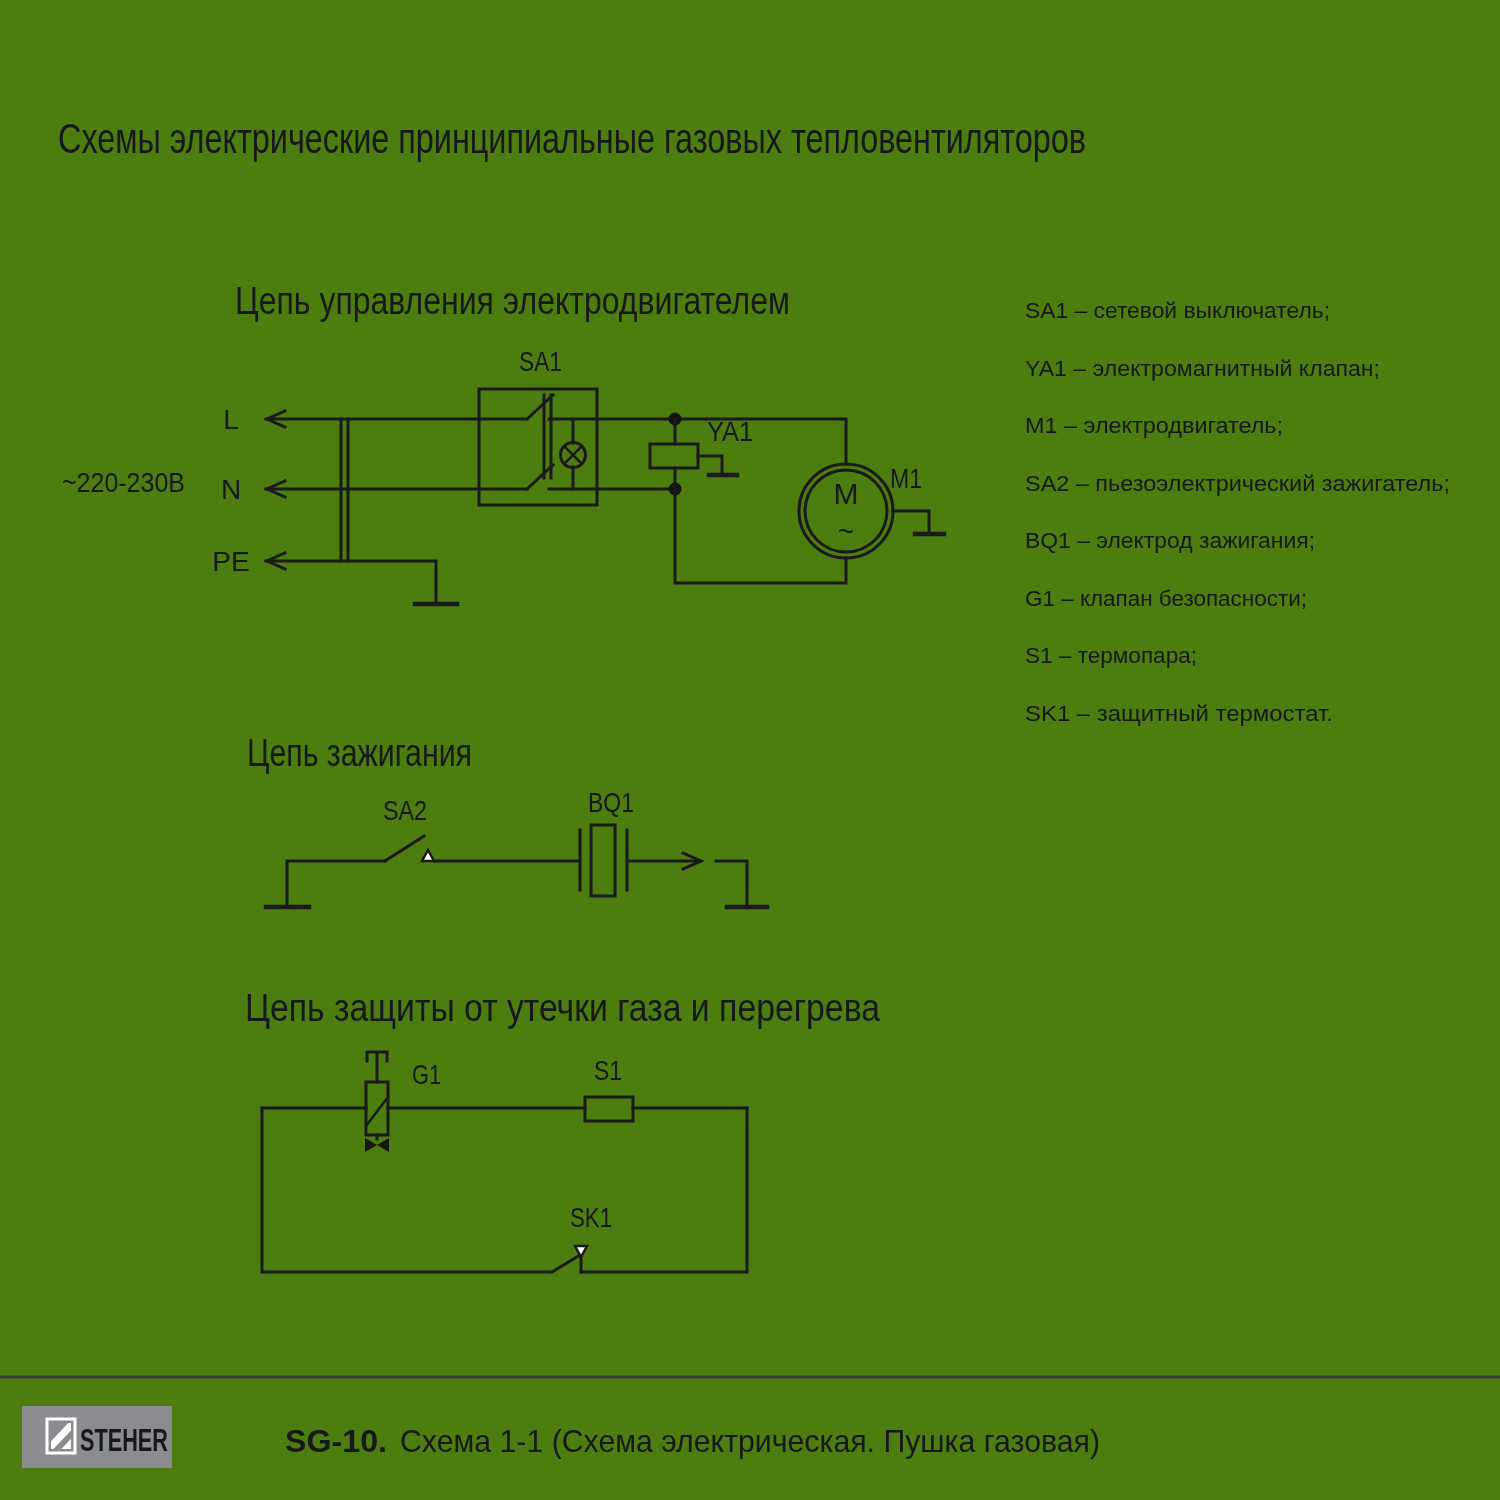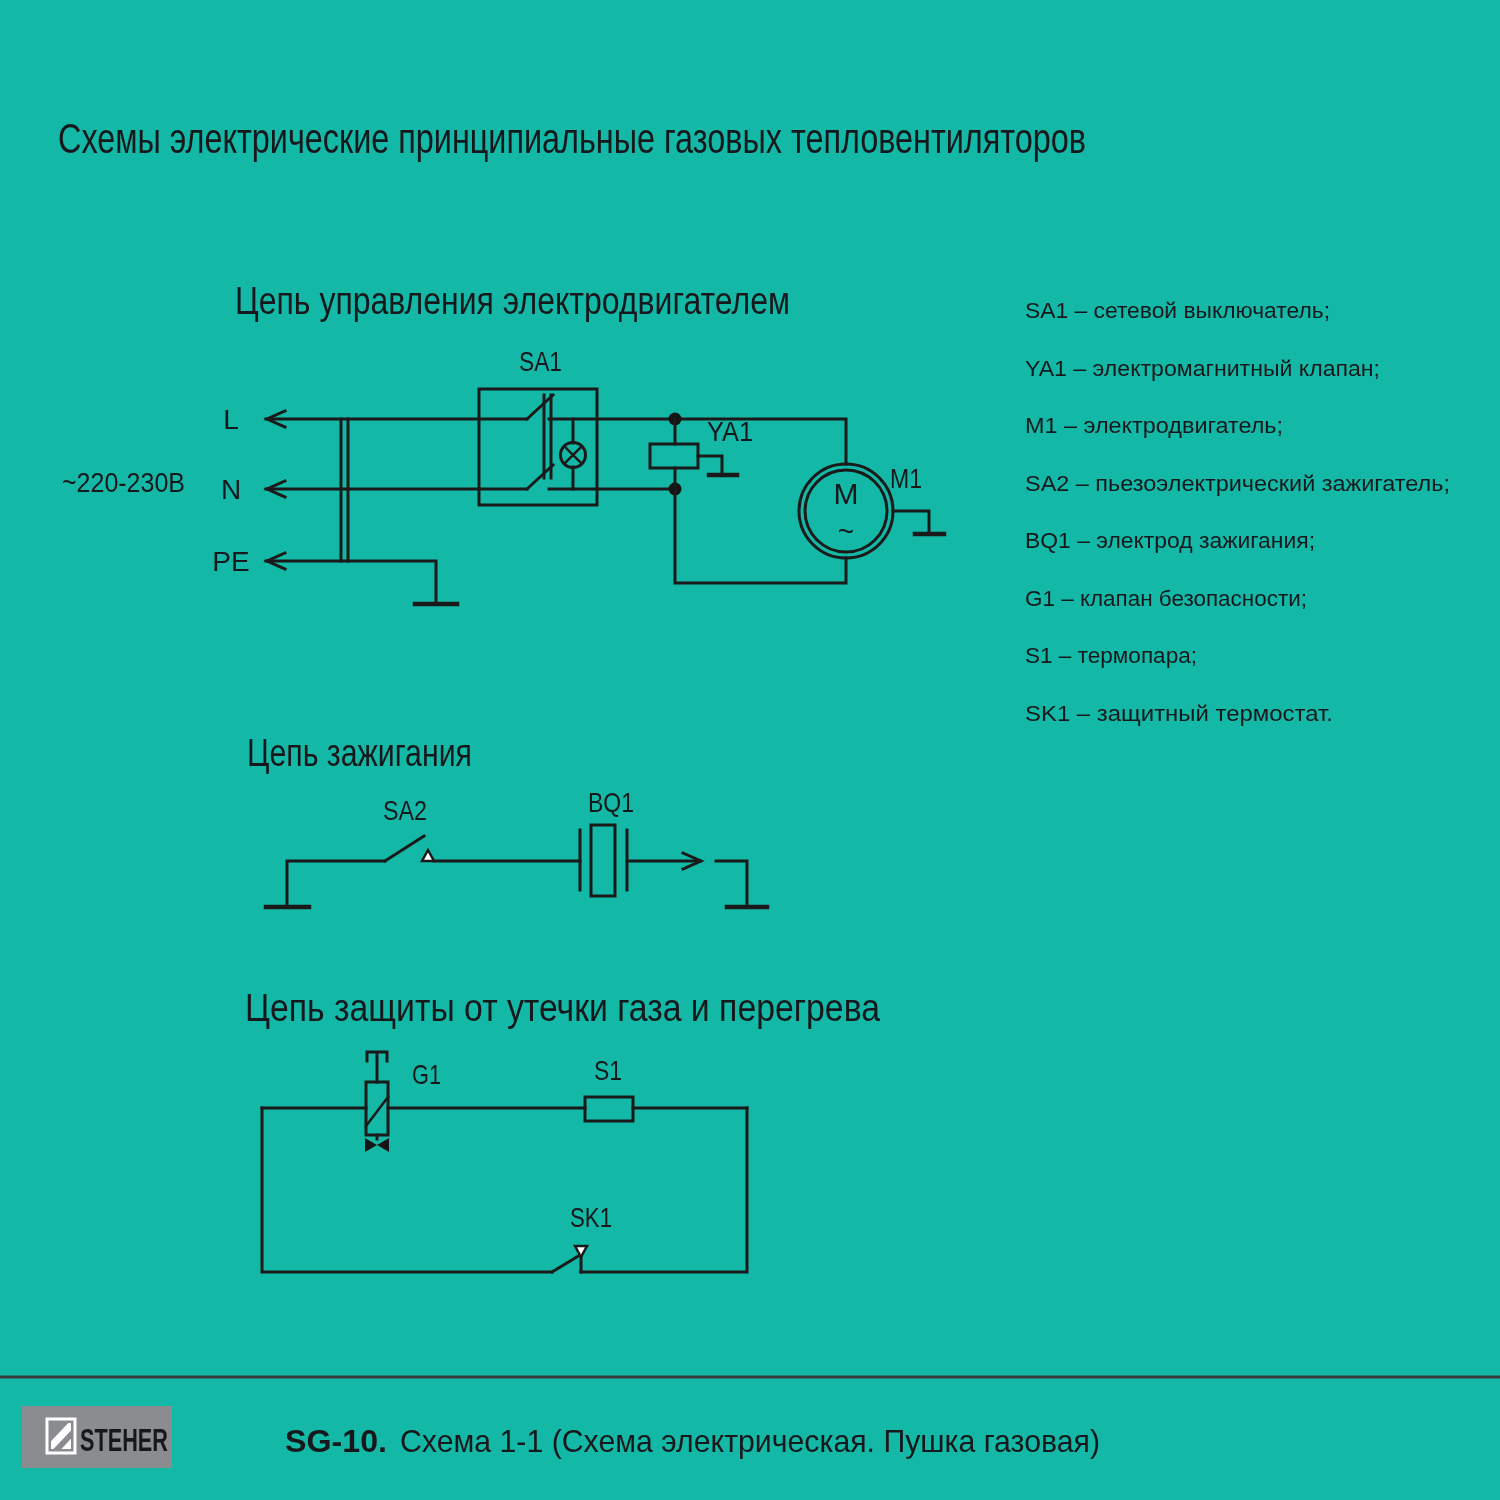--- a/index.html
+++ b/index.html
@@ -1,16 +1,16 @@
 <!DOCTYPE html>
 <html><head>
 <meta charset="utf-8">
 <style>
   html,body{margin:0;padding:0;background:#ffffff;}
-  .canvas{position:relative;width:1500px;height:1500px;background:#14b8a6;overflow:hidden;}
+  .canvas{position:relative;width:1500px;height:1500px;background:#4d7c0f;overflow:hidden;}
   svg{display:block;}
   text{font-family:"Liberation Sans","DejaVu Sans",sans-serif;fill:#16181c;}
   .wire{stroke:#1a1a1a;stroke-width:3;fill:none;stroke-linecap:square;stroke-linejoin:miter;}
   .thick{stroke-width:4.5;}
   .thin{stroke-width:2.5;}
   .comp{stroke:#1a1a1a;stroke-width:3;fill:none;}
   .dot{fill:#141414;stroke:none;}
   .solid{fill:#161616;stroke:none;}
   .open{fill:#ffffff;stroke:#1a1a1a;stroke-width:2.5;}
 </style>

